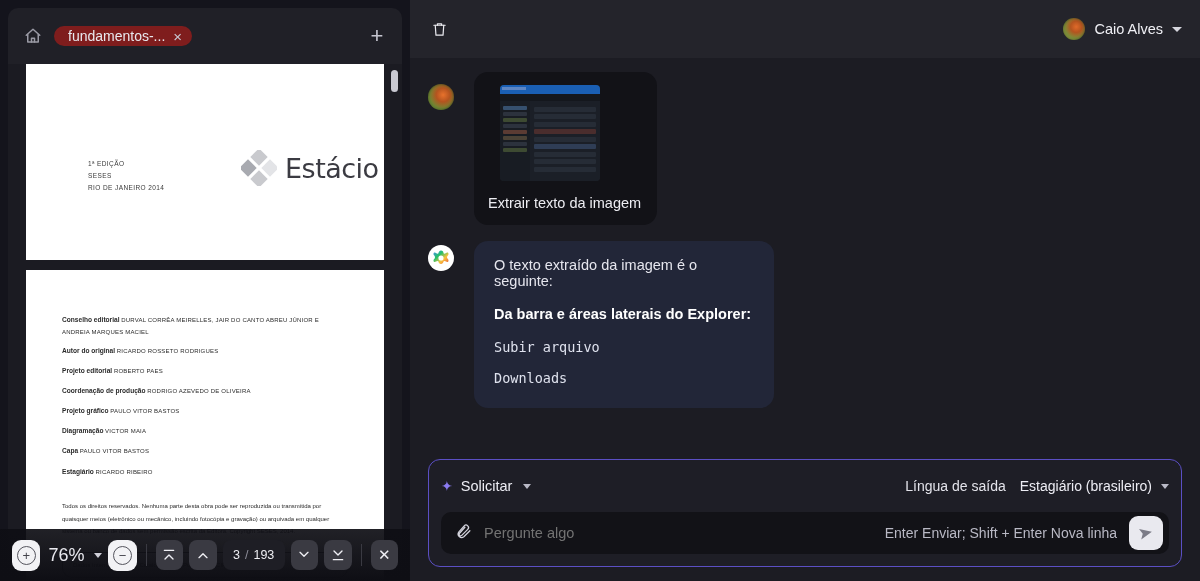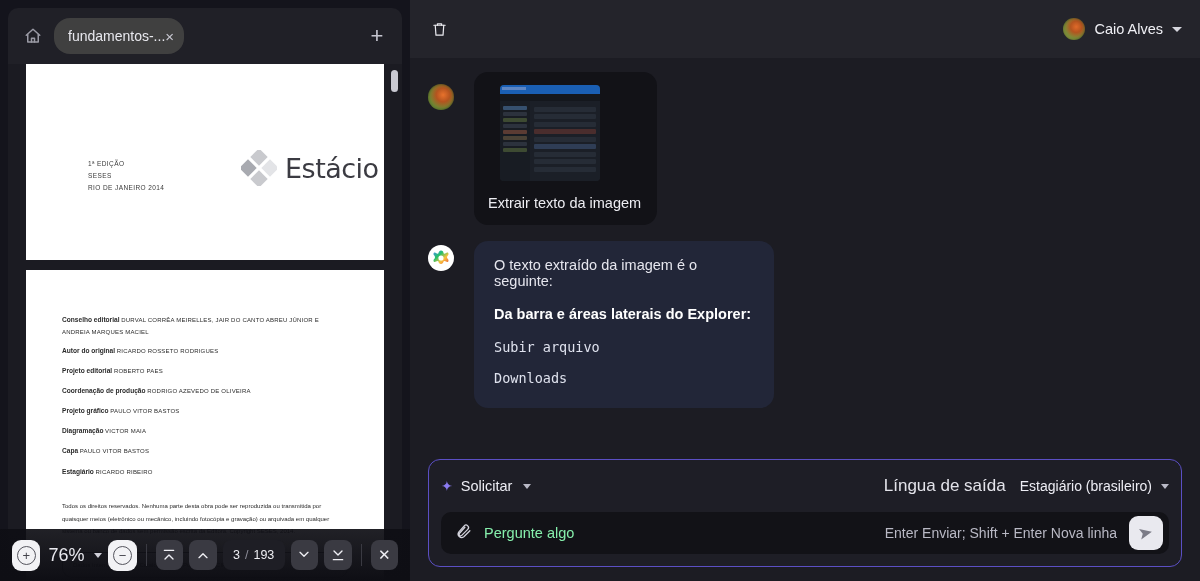--- a/index.html
+++ b/index.html
@@ -25,22 +25,22 @@
     border-radius: 10px 10px 0 0;
     display: flex; align-items: center;
     padding: 0 10px;
     gap: 6px;
   }
   .home-btn {
     width: 30px; height: 30px; display:flex; align-items:center; justify-content:center;
     color:#9a9aa5; border-radius:6px;
   }
   .tab {
-    height: 36px; background: #404040; border-radius: 16px;
-    display: flex; align-items: center; gap: 0;
+    height: 20px; background: #7f1d1d; border-radius: 16px;
+    display: flex; align-items: center; gap: 8px;
     padding: 0 10px 0 14px; color: #e8e8ee; font-size: 14px;
     max-width: 160px;
   }
   .tab-title { white-space: nowrap; overflow: hidden; text-overflow: ellipsis; }
   .tab-close { color:#c8c8d2; font-size: 15px; line-height: 1; cursor: pointer; }
   .newtab {
     margin-left: auto; width: 30px; height: 30px;
     color: #c5c5cf; font-size: 22px; font-weight: 300;
     display:flex; align-items:center; justify-content:center;
   }
@@ -178,28 +178,28 @@
     border: 1px solid #5b4fc4;
     border-radius: 12px;
     background: #1e1e26;
     padding: 10px 12px 12px 12px;
   }
   .composer-top { display:flex; align-items:center; height: 32px; }
   .solicitar { display:flex; align-items:center; gap:8px; color:#ededf4; font-size:14.5px;}
   .sparkle { color:#8b7bf0; font-size: 14px; }
   .caret-tiny { width:0;height:0;border-left:4px solid transparent;border-right:4px solid transparent;border-top:5px solid #b9b9c6; margin-left:3px;}
   .lang-wrap { margin-left:auto; display:flex; align-items:center; gap:14px; }
-  .lang-label { color:#e3e3ea; font-size:17px;}
+  .lang-label { color:#e3e3ea; font-size:14px;}
   .lang-val { color:#ededf4; font-size:14px; display:flex; align-items:center; gap:6px;}
   .composer-input {
     margin-top: 10px; height: 42px; background:#121217; border-radius: 10px;
     display:flex; align-items:center; padding: 0 6px 0 14px; gap: 12px;
   }
   .clip { color:#d2d2dc; font-size:16px; }
-  .ph { color:#86efac; font-size:14.5px; }
+  .ph { color:#737373; font-size:14.5px; }
   .hint { margin-left:auto; color:#b9b9c5; font-size:14px; }
   .send {
     width:34px;height:34px;border-radius:9px;background:#e9e9ef;
     display:flex;align-items:center;justify-content:center;color:#7b7b87;
   }
 </style>
 </head>
 <body>
 
 <div class="app">

